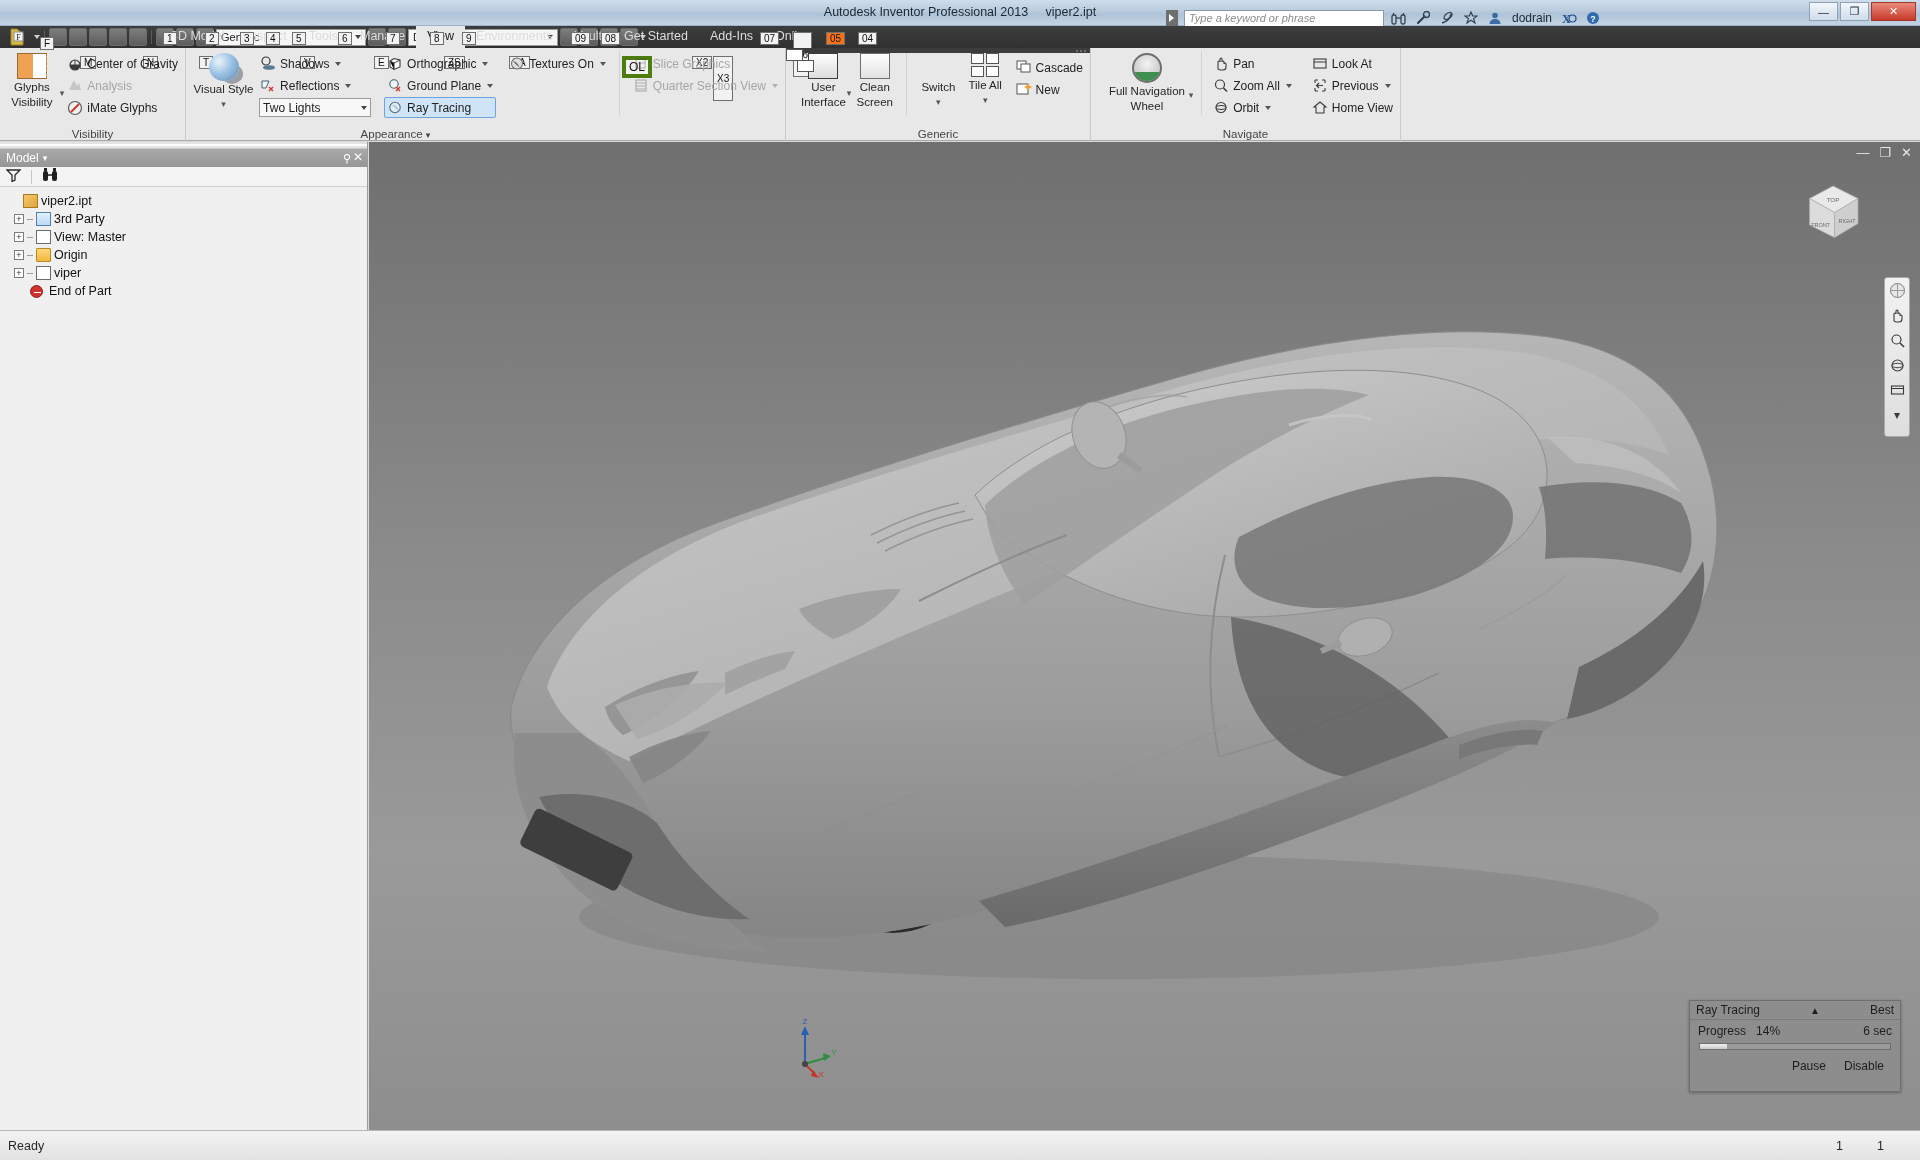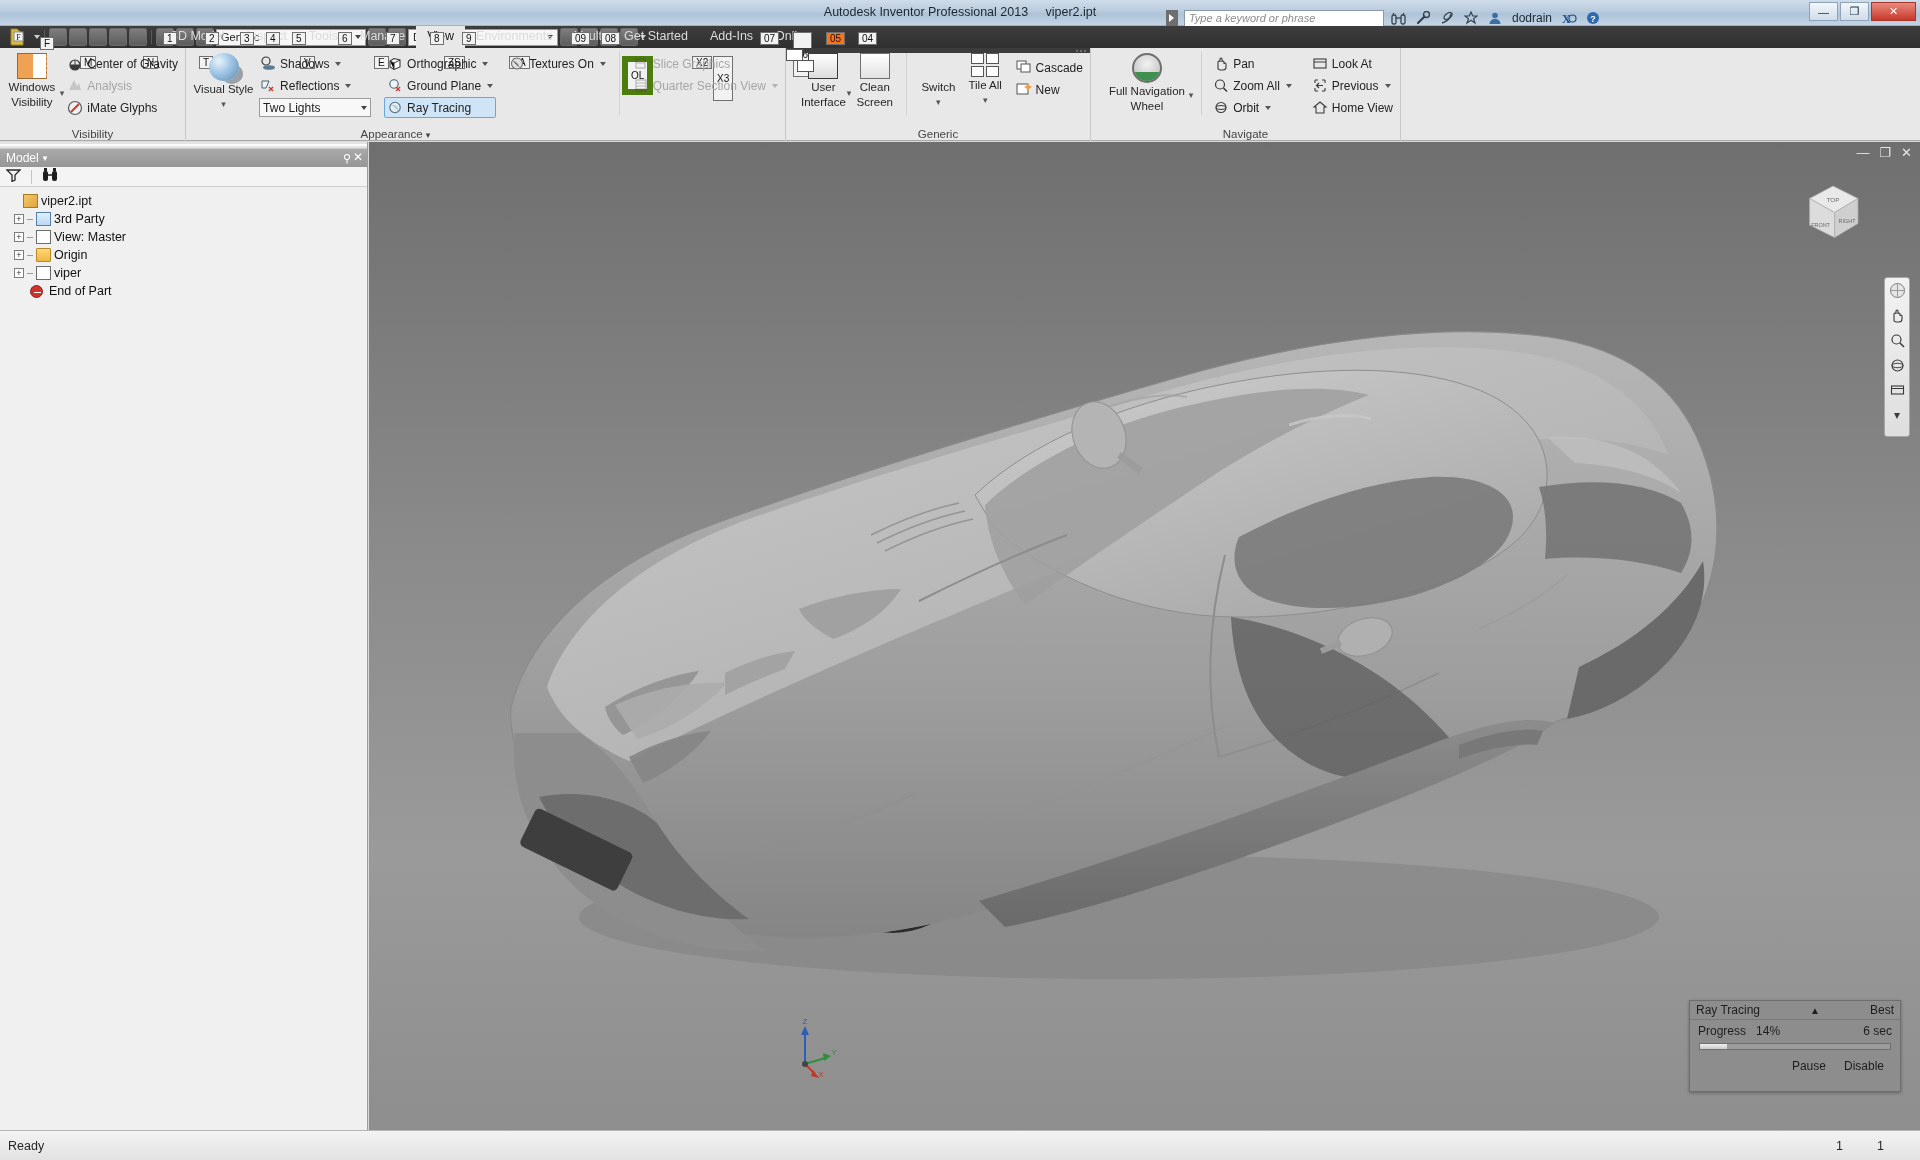--- a/index.html
+++ b/index.html
@@ -299,32 +299,32 @@
       <span style="position:absolute;left:826px;top:6px;background:#f97316;border:1px solid #707070;font-size:10px;padding:0 3px;color:#111;">05</span>
       <span style="position:absolute;left:858px;top:6px;background:#f2f2f2;border:1px solid #707070;font-size:10px;padding:0 3px;color:#111;">04</span>
 
       <span style="position:absolute;left:80px;top:30px;background:#f2f2f2;border:1px solid #707070;font-size:10px;padding:0 3px;color:#111;">M</span>
       <span style="position:absolute;left:143px;top:30px;background:#f2f2f2;border:1px solid #707070;font-size:10px;padding:0 3px;color:#111;">N</span>
       <span style="position:absolute;left:199px;top:30px;background:#f2f2f2;border:1px solid #707070;font-size:10px;padding:0 3px;color:#111;">T</span>
       <span style="position:absolute;left:300px;top:30px;background:#f2f2f2;border:1px solid #707070;font-size:10px;padding:0 3px;color:#111;">V</span>
       <span style="position:absolute;left:374px;top:30px;background:#f2f2f2;border:1px solid #707070;font-size:10px;padding:0 3px;color:#111;">E</span>
       <span style="position:absolute;left:444px;top:30px;background:#f2f2f2;border:1px solid #707070;font-size:10px;padding:0 3px;color:#111;">ZS</span>
       <span style="position:absolute;left:509px;top:30px;background:#f2f2f2;border:1px solid #707070;font-size:10px;padding:0 3px;color:#111;">ZA</span>
-      <span style="position:absolute;left:622px;top:30px;background:#f2f2f2;border:6px solid #4d7c0f;font-size:10px;padding:8px 3px;color:#111;">OL</span>
+      <span style="position:absolute;left:622px;top:30px;background:#f2f2f2;border:4px solid #4d7c0f;font-size:12px;padding:0 3px;color:#111;">OL</span>
       <span style="position:absolute;left:692px;top:30px;background:#f2f2f2;border:1px solid #707070;font-size:10px;padding:0 3px;color:#111;">X2</span>
       <span style="position:absolute;left:713px;top:30px;background:#f2f2f2;border:1px solid #707070;font-size:10px;padding:16px 3px;color:#111;">X3</span>
     </div>
 
     <div class="panels">
 
       <div class="panel" style="width:186px">
         <div class="panel-body">
           <div class="bigbtn" style="width:62px">
             <span class="ic-obj"></span>
-            <span class="lbl">Windows</span>
+            <span class="lbl">Glyphs</span>
             <span class="lbl">Visibility</span>
           </div>
           <span style="align-self:flex-end;margin-bottom:22px;font-size:9px;color:#555;">▾</span>
           <div class="smallcol">
             <div class="srow">
               <span class="ic">
                 <svg width="16" height="15" viewBox="0 0 16 15">
                     <circle cx="8" cy="9" r="5" fill="none" stroke="#3b3b3b" stroke-width="1.2"></circle>
                     <path d="M8 4v10M3 9h10" stroke="#3b3b3b" stroke-width="1"></path>
                     <path d="M3 9a5 5 0 0 0 10 0z" fill="#3b3b3b"></path>

